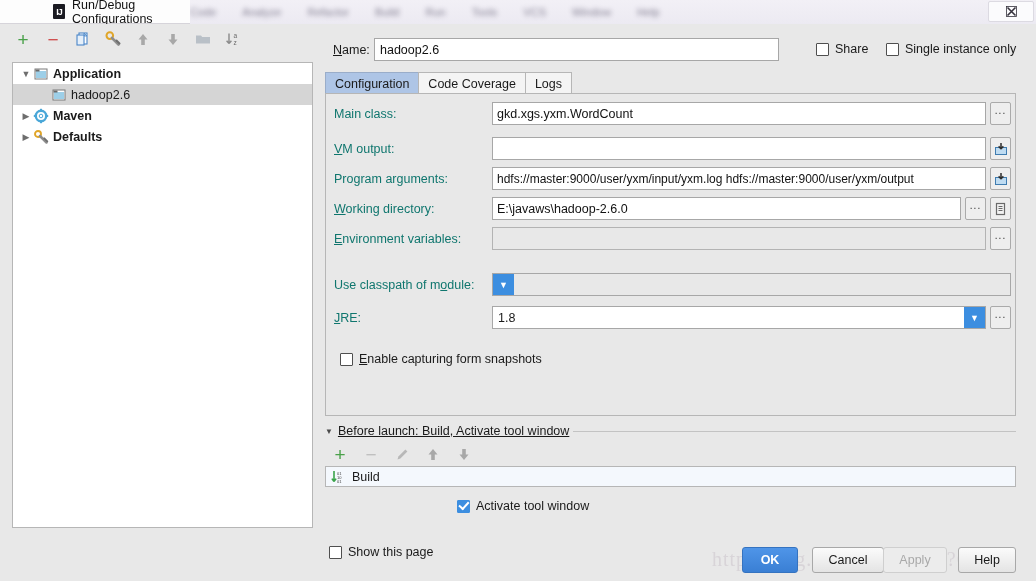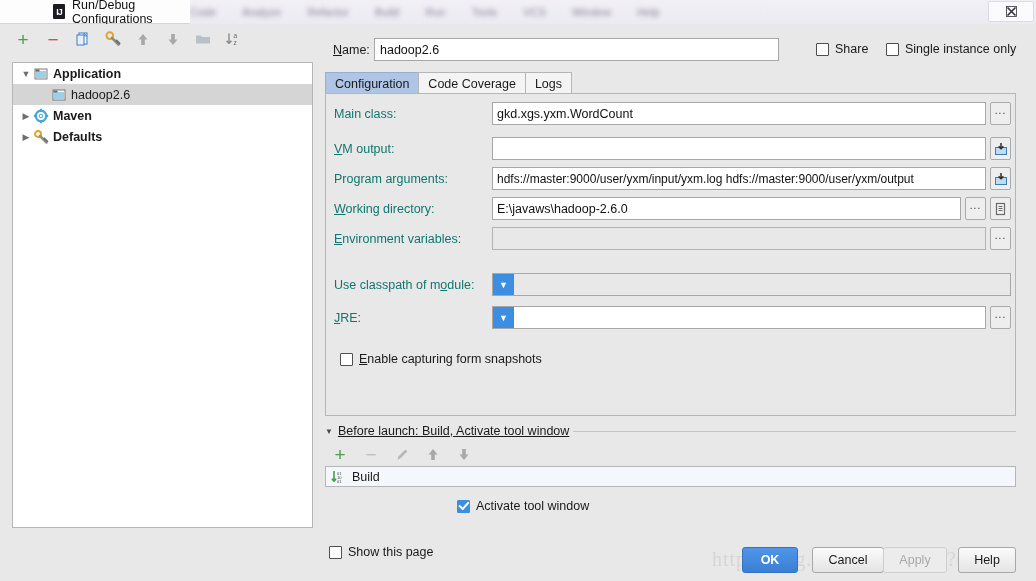--- a/index.html
+++ b/index.html
@@ -432,20 +432,23 @@
     <span>Use classpath of m</span><span style="text-decoration:underline;">o</span><span>dule:</span>
   </div>
   <div class="combo disabled" style="left:492px; top:273px; width:519px;">
     <span class="combo-arrow">▼</span>
   </div>
 
   <div class="flabel" style="left:334px; top:311px;">
     <span style="text-decoration:underline;">J</span><span>RE:</span>
   </div>
   <div class="combo" style="left:492px; top:306px; width:494px;">
+    <span class="combo-text">
+        <span>1.8</span>
+      </span>
     <span class="combo-arrow">▼</span>
   </div>
   <div class="sqbtn" style="left:990px; top:306px;">
     <span class="dots">...</span>
   </div>
 
   <div class="cb-row" style="left:340px; top:352px;">
     <span class="cbox"></span>
     <span>
       <span style="text-decoration:underline;">E</span><span>nable capturing form snapshots</span>

